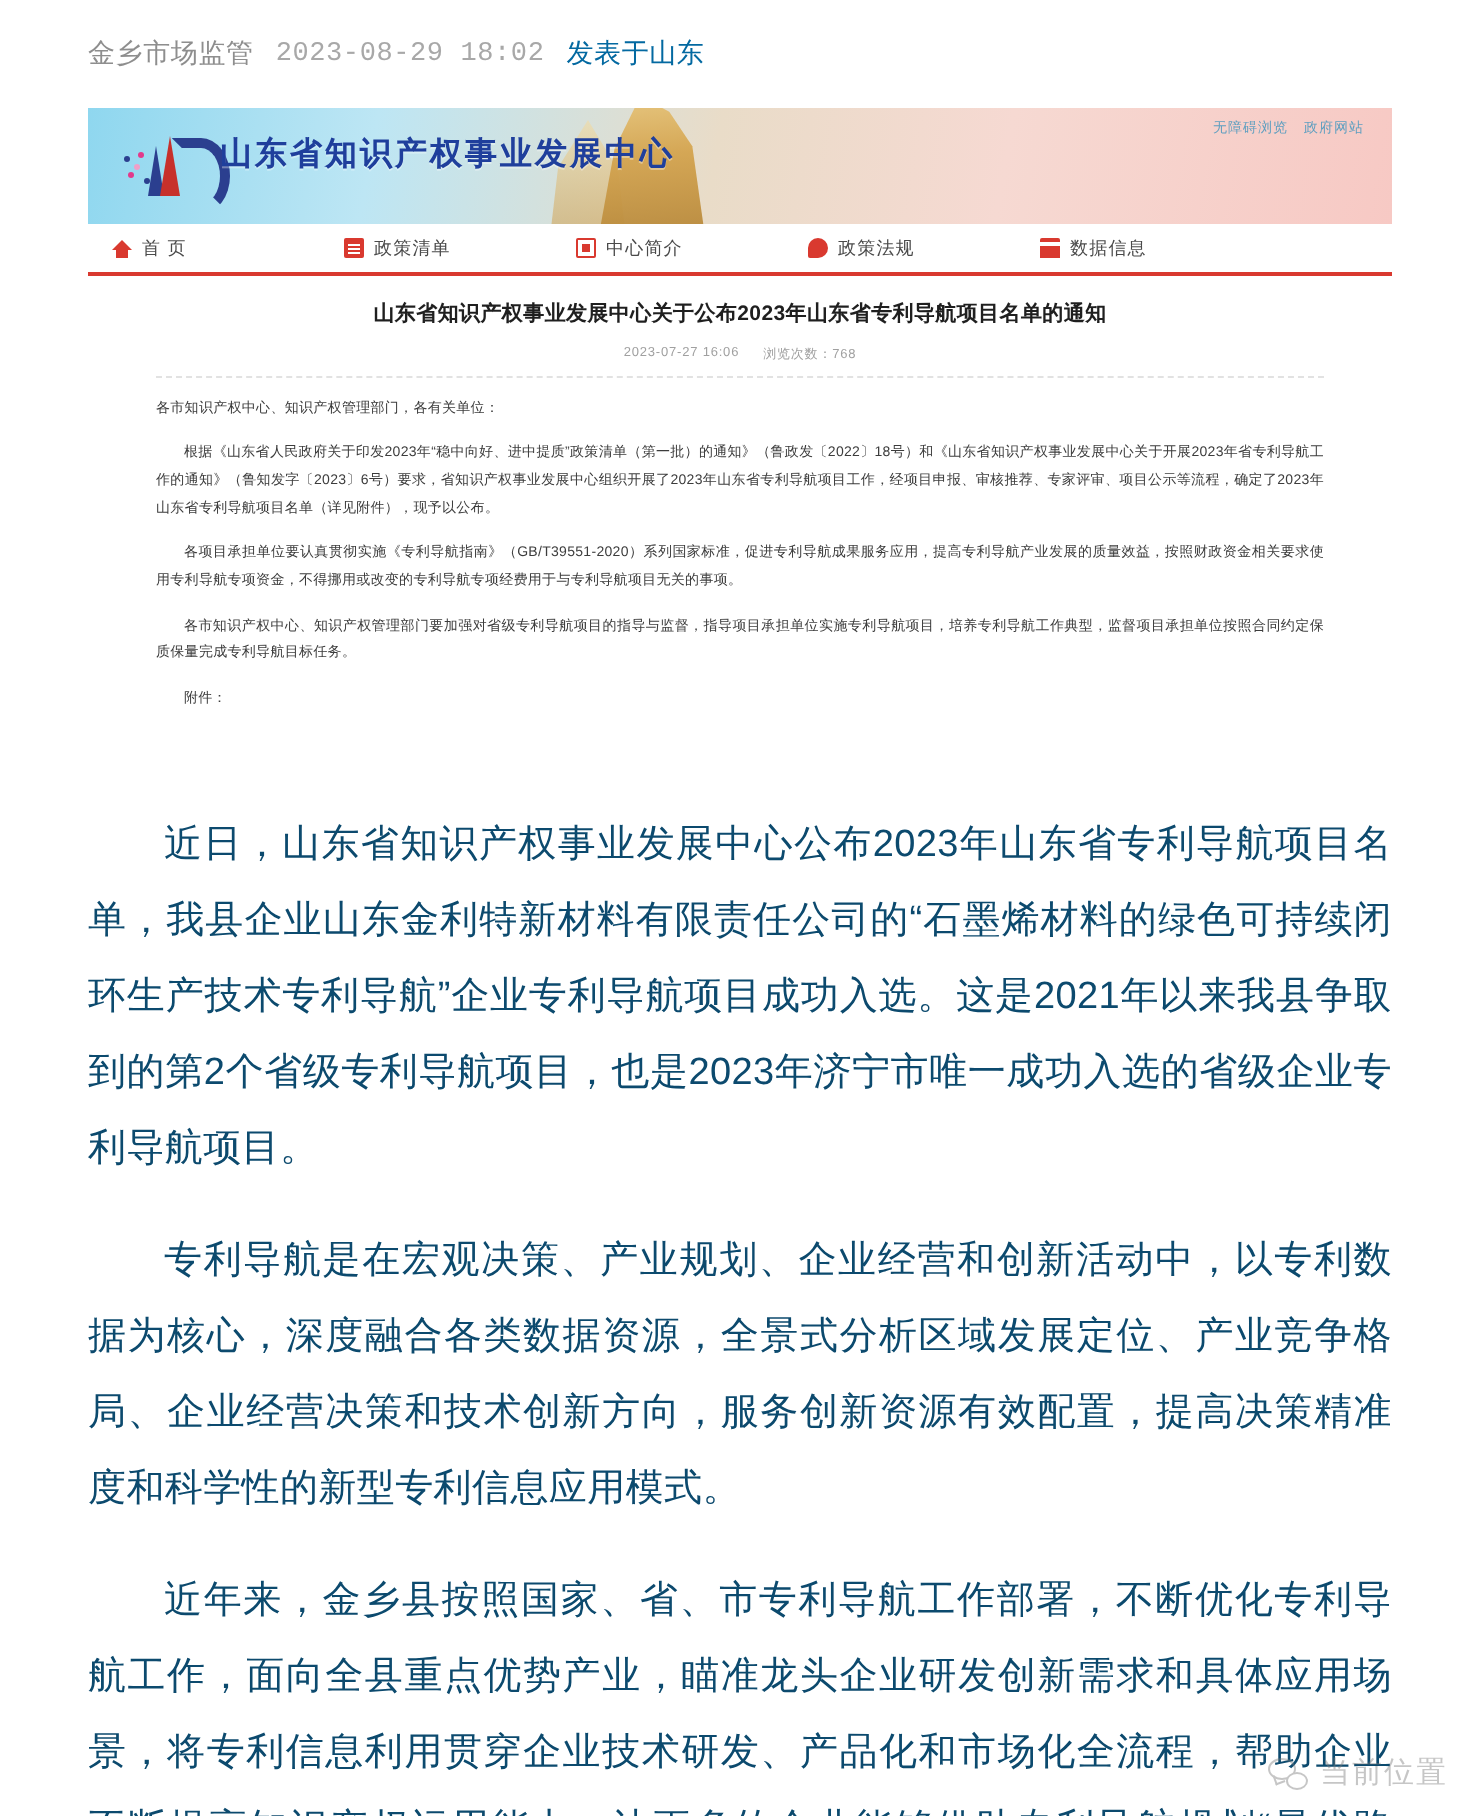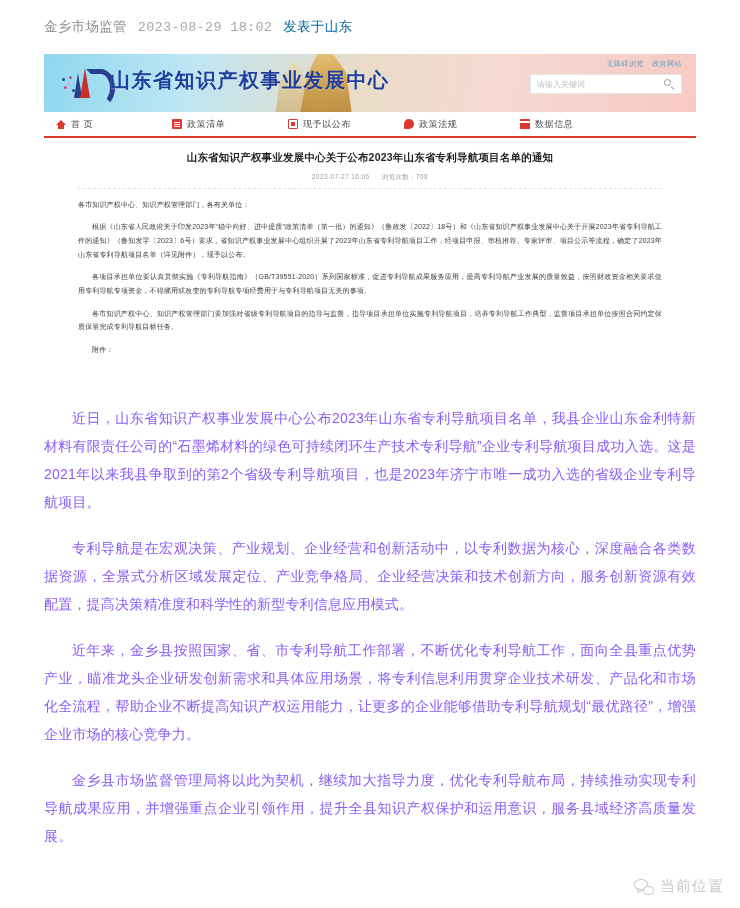--- a/index.html
+++ b/index.html
@@ -135,21 +135,21 @@
   .logo-mark .sparks i:nth-child(1){ left:0; top:2px; background:#2b3f8f;}
   .logo-mark .sparks i:nth-child(2){ left:7px; top:0; }
   .logo-mark .sparks i:nth-child(3){ left:2px; top:10px; }
   .logo-mark .sparks i:nth-child(4){ left:10px; top:13px; background:#2b3f8f;}
   .logo-mark .sparks i:nth-child(5){ left:5px; top:6px; background:#f0a0c8;}
 
   .site-name {
     position: absolute;
     left: 66px;
     top: 13px;
-    font-size: 20px;
+    font-size: 16px;
     font-weight: bold;
     color: #1f3f9c;
     letter-spacing: 1.5px;
     white-space: nowrap;
     text-shadow: 0 1px 0 rgba(255,255,255,0.35);
   }
 
   .header-top-links {
     position: absolute;
     right: 14px;
@@ -323,23 +323,23 @@
     text-align: justify;
     letter-spacing: 0.15px;
   }
   .doc-p.indent { text-indent: 2em; }
 
   
   .body-text {
     margin-top: 20px;
   }
   .body-p {
-    font-size: 14px;
+    font-size: 19px;
     line-height: 2.0;
-    color: #8b5cf6;
+    color: #0c4a6e;
     text-indent: 2em;
     text-align: justify;
     margin: 17px 0 18px 0;
     letter-spacing: 0.2px;
   }
 
   
   .watermark {
     position: absolute;
     right: 16px;
@@ -418,38 +418,34 @@
           </span>
       </div>
 
       <div class="site-name">山东省知识产权事业发展中心</div>
 
       <div class="header-top-links">
         <span>无障碍浏览</span>
         <span>政府网站</span>
       </div>
 
-      <div class="search-box">
-        <span class="ph">请输入关键词</span>
-        <span class="mag"></span>
-      </div>
     </div>
 
     <div class="site-nav">
       <div class="nav-item">
         <span class="nav-ic home"></span>
         <span>首 页</span>
       </div>
       <div class="nav-item">
         <span class="nav-ic news"></span>
         <span>政策清单</span>
       </div>
       <div class="nav-item">
         <span class="nav-ic intro"></span>
-        <span>现予以公布</span>
+        <span>中心简介</span>
       </div>
       <div class="nav-item">
         <span class="nav-ic policy"></span>
         <span>政策法规</span>
       </div>
       <div class="nav-item">
         <span class="nav-ic data"></span>
         <span>数据信息</span>
       </div>
     </div>

